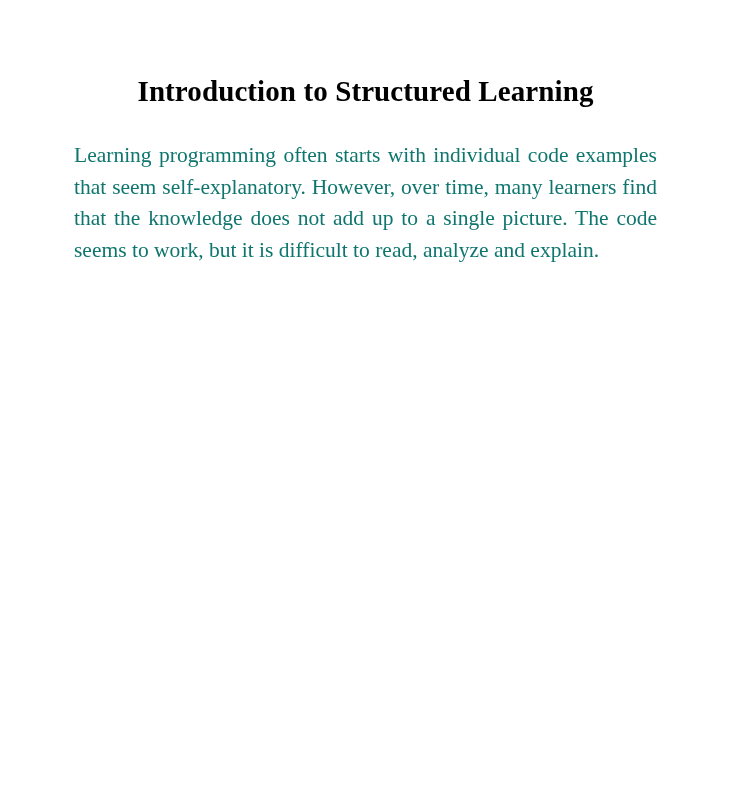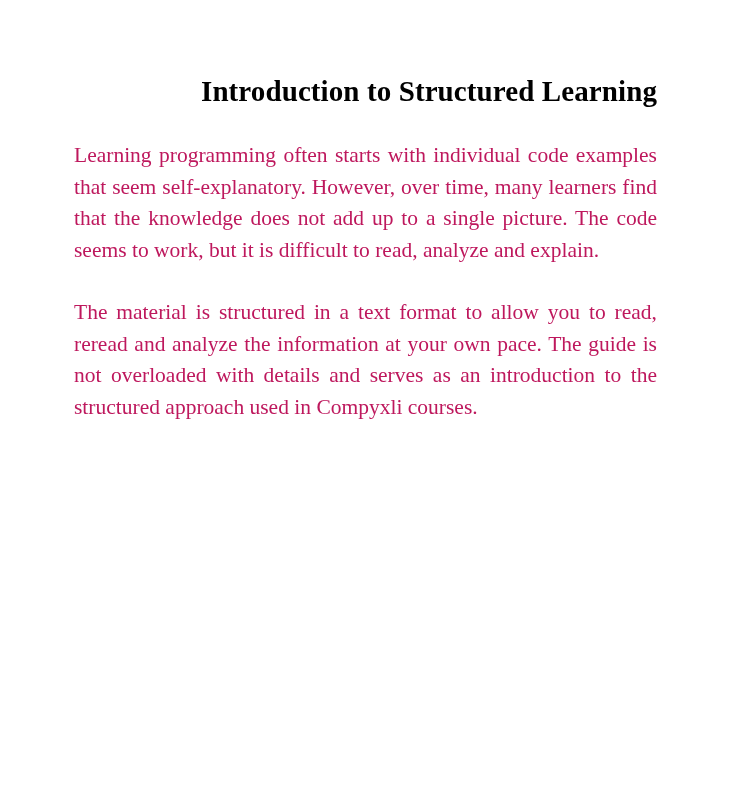--- a/index.html
+++ b/index.html
@@ -28,47 +28,46 @@
     top: 74px;
     width: 583px;
   }
   .doc-title {
     font-family: "Liberation Serif", "DejaVu Serif", serif;
     font-size: 29px;
     font-weight: bold;
     line-height: 34px;
     letter-spacing: 0.1px;
     margin: 0 0 0 0;
-    text-align: right;
+    text-align: center;
     color: #000000;
     white-space: nowrap;
   }
   .body-block {
     margin-top: 32px;
   }
   .para {
     font-size: 21.5px;
     line-height: 31.5px;
     text-align: justify;
     text-justify: inter-word;
     margin: 0 0 31px 0;
-    color: #be185d;
+    color: #0f766e;
     hyphens: none;
   }
   .para:last-child {
     margin-bottom: 0;
   }
 </style>
 </head>
 <body>
 
 <div class="page">
   <div class="content">
 
     <h1 class="doc-title">Introduction to Structured Learning</h1>
 
     <div class="body-block">
       <p class="para">Learning programming often starts with individual code examples that seem self-explanatory. However, over time, many learners find that the knowledge does not add up to a single picture. The code seems to work, but it is difficult to read, analyze and explain.</p>
-      <p class="para">The material is structured in a text format to allow you to read, reread and analyze the information at your own pace. The guide is not overloaded with details and serves as an introduction to the structured approach used in Compyxli courses.</p>
     </div>
 
   </div>
 </div>
 
 </body></html>

